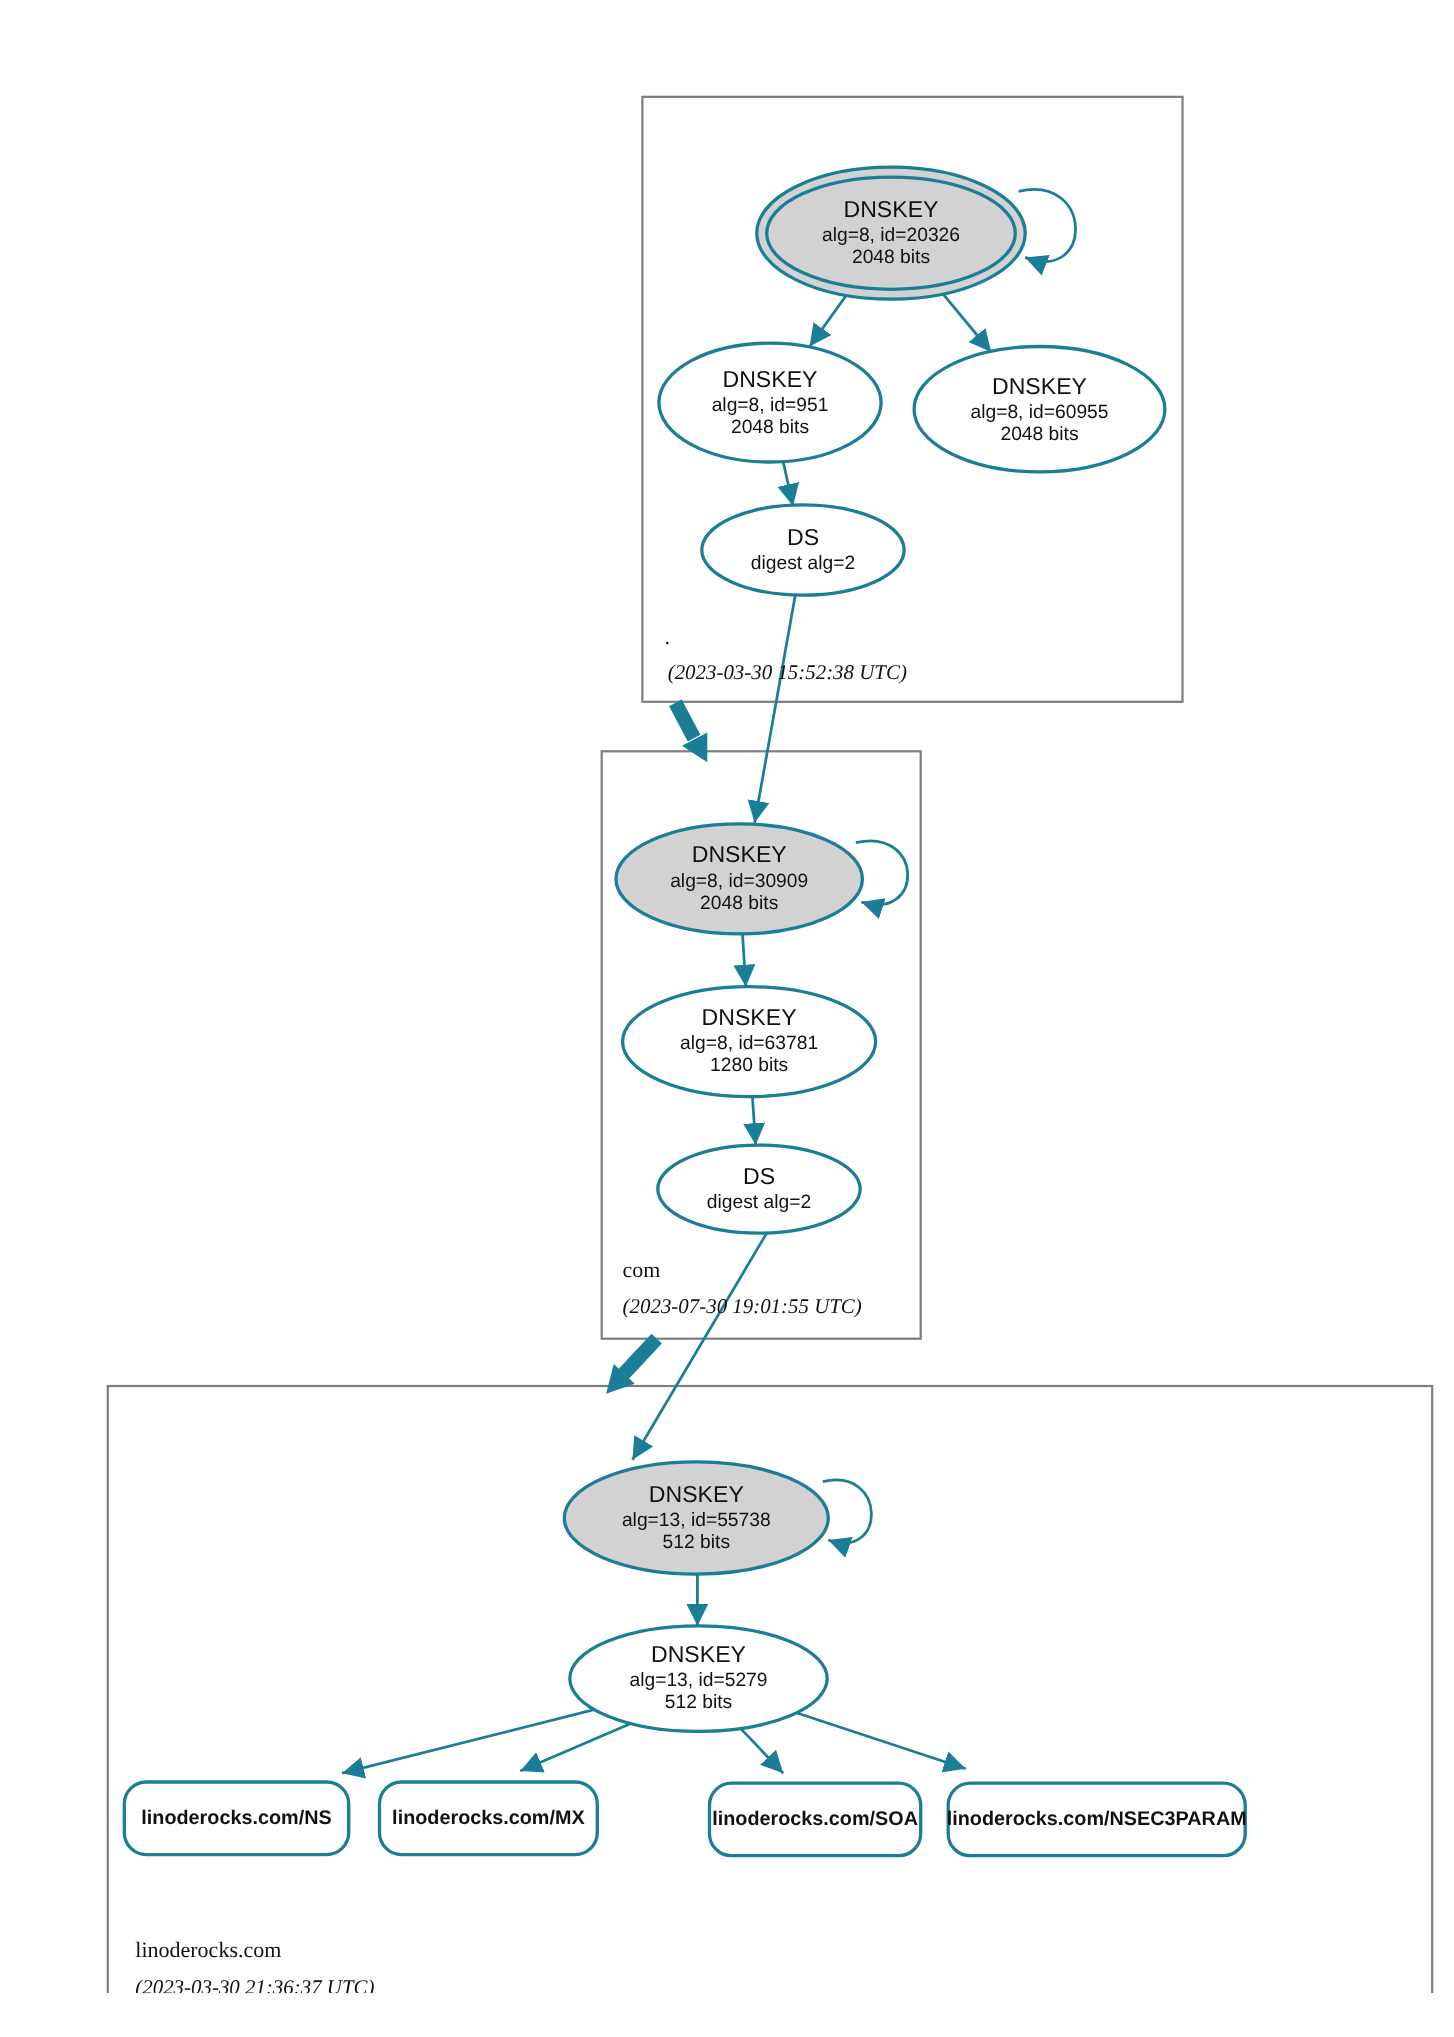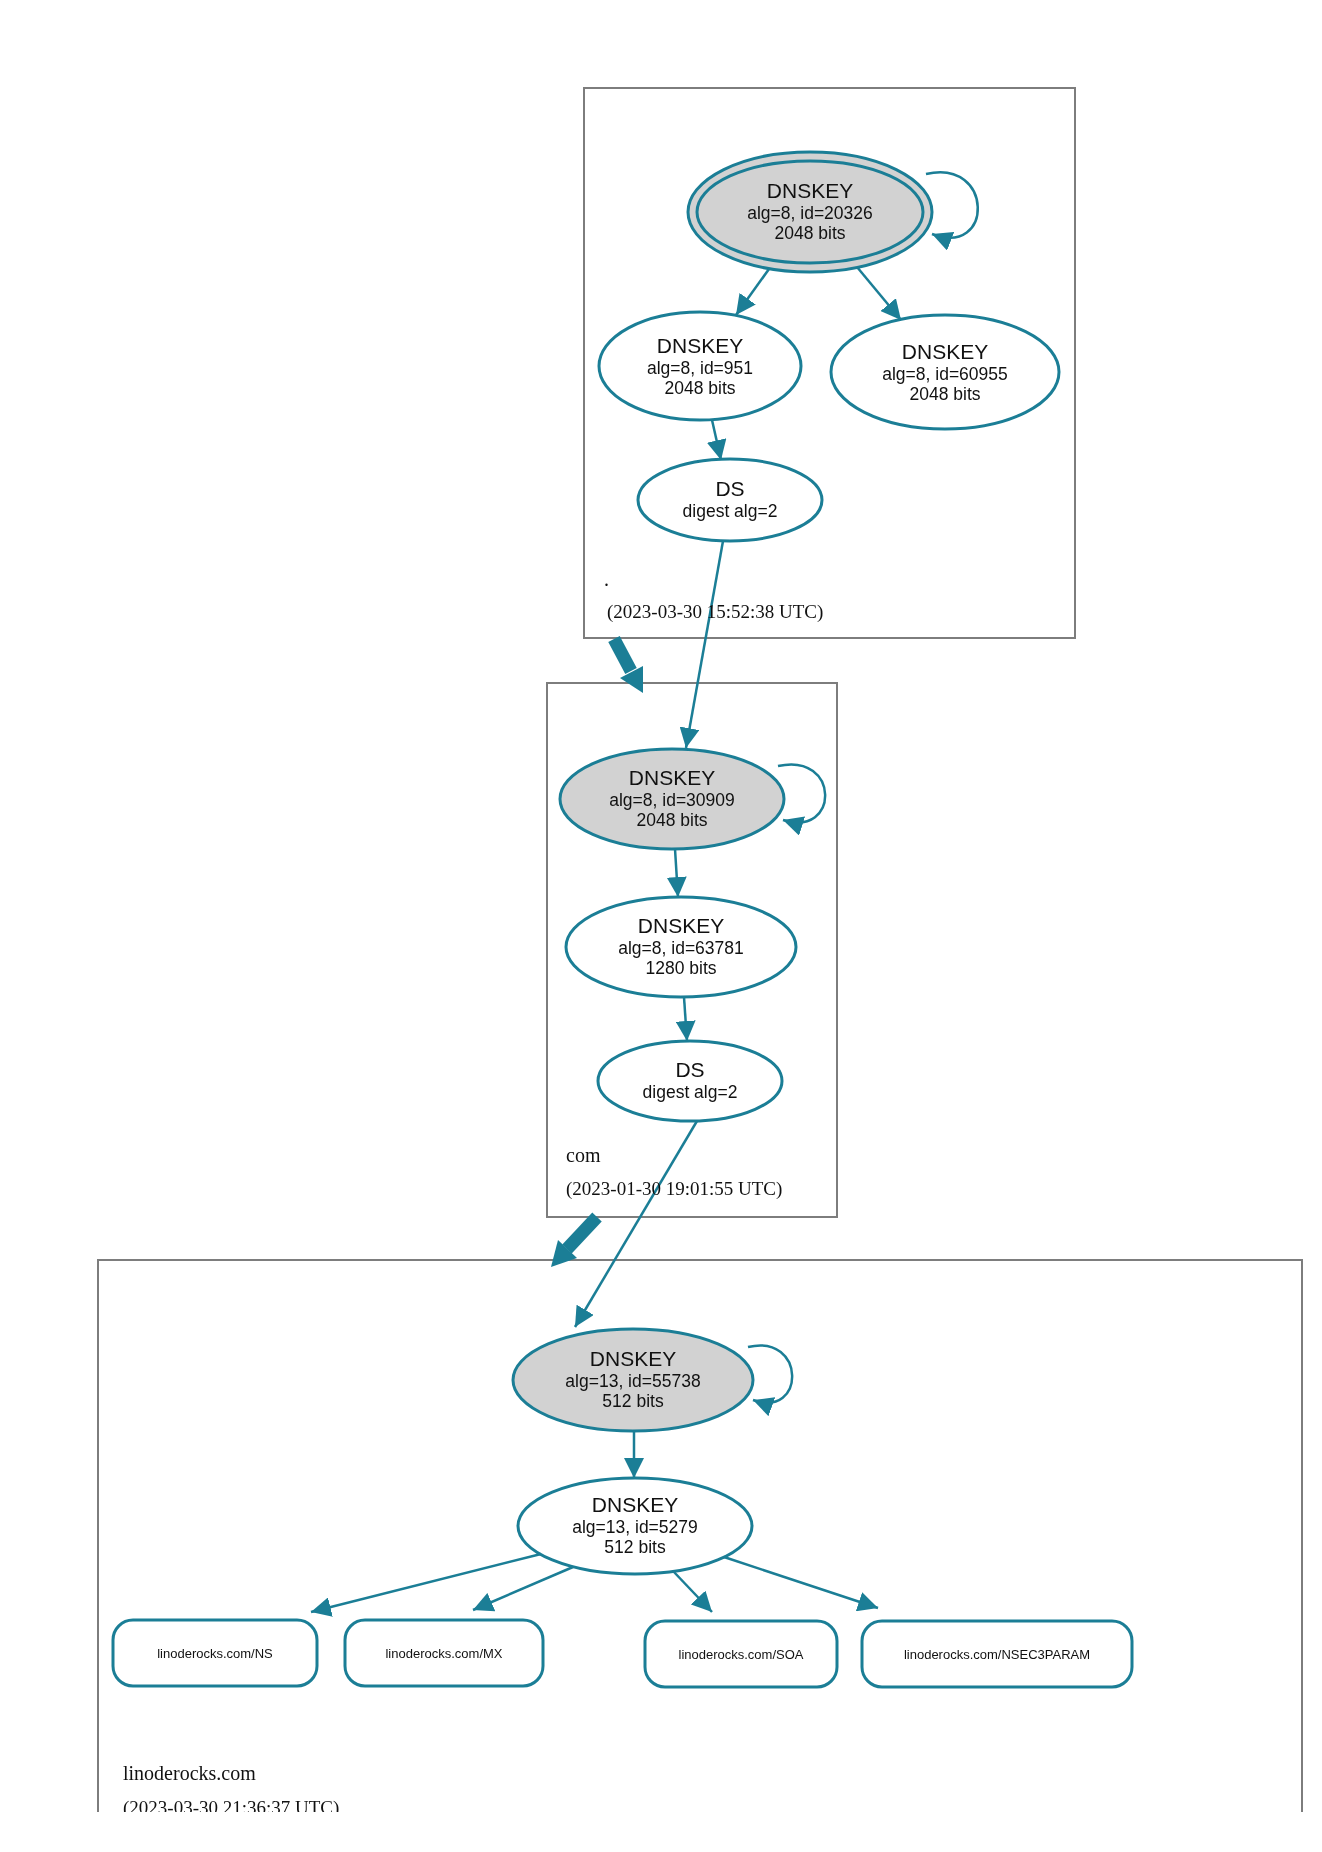--- a/index.html
+++ b/index.html
@@ -21,23 +21,23 @@
   .edge{fill:none;stroke:var(--edge);stroke-width:2.5;}
   .thick{stroke:var(--edge);stroke-width:13;}
   .thick-head{fill:var(--edge);stroke:none;}
   .rrbox{fill:#ffffff;stroke:var(--edge);stroke-width:3;}
   .nlabel{
     position:absolute;transform:translate(-50%,-50%);
     text-align:center;white-space:nowrap;color:var(--ink);
   }
   .nl-title{font-family:"Liberation Sans",sans-serif;font-size:21px;line-height:24px;}
   .nl-detail{font-family:Liberation Sans, sans-serif;font-size:17.5px;line-height:20px;}
-  .rr-label{font-family:"Liberation Sans",sans-serif;font-size:13px;}
+  .rr-label{font-family:"Liberation Sans",sans-serif;font-size:18px;font-weight:bold;}
   .zone-name{position:absolute;font-family:"Liberation Serif",serif;font-size:20px;white-space:nowrap;}
-  .zone-ts{position:absolute;font-family:"Liberation Serif",serif;font-size:19px;white-space:nowrap;}
+  .zone-ts{position:absolute;font-family:"Liberation Serif",serif;font-size:19px;white-space:nowrap;font-style:italic;}
 </style>
 </head>
 <body>
 
 <div class="canvas">
 
   <svg width="1322" height="1852" viewBox="0 0 1322 1852">
     <defs>
       <marker id="ah" viewBox="0 0 10 10" refX="10" refY="5" markerWidth="8" markerHeight="8" orient="auto">
         <path d="M0,0 L10,5 L0,10 z" fill="#1b7e96"></path>
@@ -141,18 +141,18 @@
 
   <div class="nlabel rr-label" style="left:215px;top:1653px">linoderocks.com/NS</div>
   <div class="nlabel rr-label" style="left:444px;top:1653px">linoderocks.com/MX</div>
   <div class="nlabel rr-label" style="left:741px;top:1654px">linoderocks.com/SOA</div>
   <div class="nlabel rr-label" style="left:997px;top:1654px">linoderocks.com/NSEC3PARAM</div>
 
   <div class="zone-name" style="left:604px;top:568px">.</div>
   <div class="zone-ts" style="left:607px;top:601px">(2023-03-30 15:52:38 UTC)</div>
 
   <div class="zone-name" style="left:566px;top:1144px">com</div>
-  <div class="zone-ts" style="left:566px;top:1178px">(2023-01-30 19:01:55 UTC)</div>
+  <div class="zone-ts" style="left:566px;top:1178px">(2023-07-30 19:01:55 UTC)</div>
 
   <div class="zone-name" style="left:123px;top:1762px">linoderocks.com</div>
   <div class="zone-ts" style="left:123px;top:1797px">(2023-03-30 21:36:37 UTC)</div>
 
 </div>
 
 </body></html>

